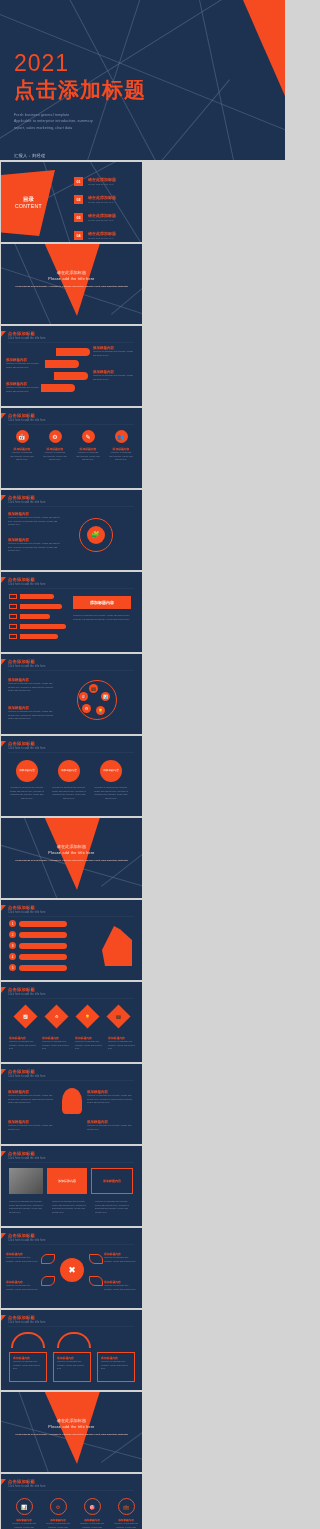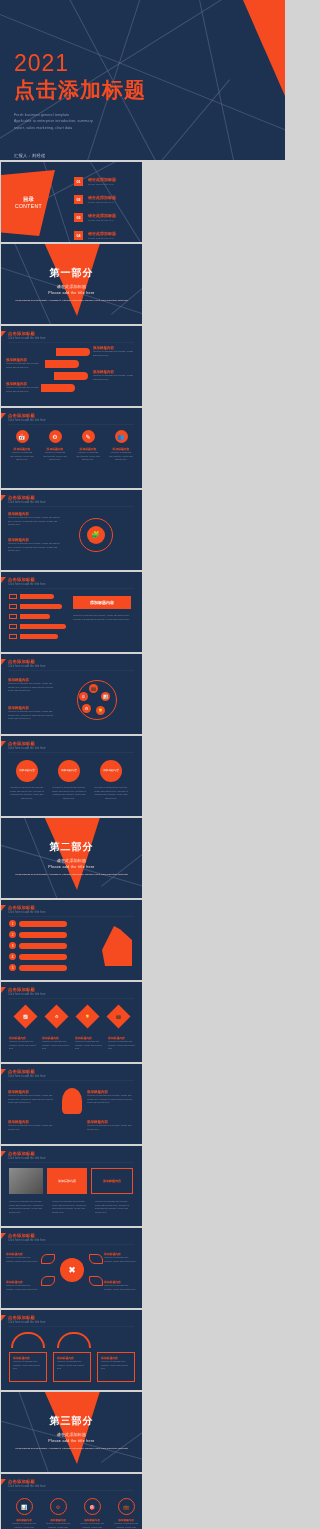--- a/index.html
+++ b/index.html
@@ -165,21 +165,20 @@
   </div>
 
   <div class="slide">
     <div class="lines">
       <i style="left:-10px;top:20px;width:170px;transform:rotate(18deg)"></i>
       <i style="left:10px;top:-10px;width:140px;transform:rotate(66deg)"></i>
       <i style="left:110px;top:70px;width:90px;transform:rotate(-40deg)"></i>
     </div>
     <div class="sec-tri"></div>
     <div class="sec-txt">
-      <div class="n">第一部分</div>
       <div class="c">请在此添加标题</div>
       <div class="e">Please add the title here</div>
       <div class="d">Fresh business general template / Applicable to enterprise introduction, summary report, sales marketing, chart data</div>
     </div>
   </div>
 
   <div class="slide">
     <div class="hdr">
       <div class="tab"></div>
       <h4>点击添加标题</h4>
@@ -348,21 +347,20 @@
   </div>
 
   <div class="slide">
     <div class="lines">
       <i style="left:-10px;top:24px;width:170px;transform:rotate(16deg)"></i>
       <i style="left:20px;top:-10px;width:140px;transform:rotate(68deg)"></i>
       <i style="left:100px;top:68px;width:90px;transform:rotate(-38deg)"></i>
     </div>
     <div class="sec-tri"></div>
     <div class="sec-txt">
-      <div class="n">第二部分</div>
       <div class="c">请在此添加标题</div>
       <div class="e">Please add the title here</div>
       <div class="d">Fresh business general template / Applicable to enterprise introduction, summary report, sales marketing, chart data</div>
     </div>
   </div>
 
   <div class="slide">
     <div class="hdr">
       <div class="tab"></div>
       <h4>点击添加标题</h4>
@@ -543,21 +541,20 @@
   </div>
 
   <div class="slide">
     <div class="lines">
       <i style="left:-10px;top:26px;width:170px;transform:rotate(15deg)"></i>
       <i style="left:15px;top:-10px;width:140px;transform:rotate(70deg)"></i>
       <i style="left:100px;top:70px;width:90px;transform:rotate(-36deg)"></i>
     </div>
     <div class="sec-tri"></div>
     <div class="sec-txt">
-      <div class="n">第三部分</div>
       <div class="c">请在此添加标题</div>
       <div class="e">Please add the title here</div>
       <div class="d">Fresh business general template / Applicable to enterprise introduction, summary report, sales marketing, chart data</div>
     </div>
   </div>
 
   <div class="slide">
     <div class="hdr">
       <div class="tab"></div>
       <h4>点击添加标题</h4>

